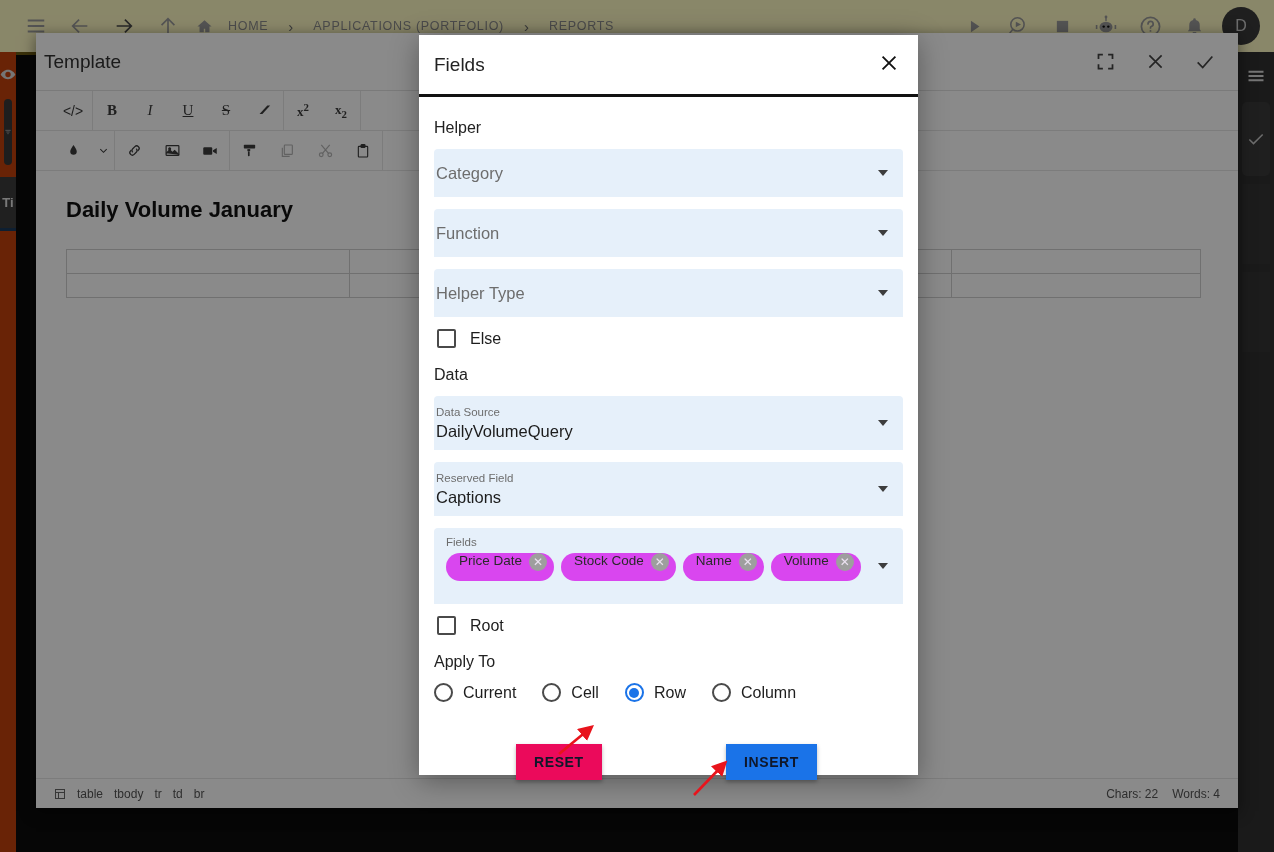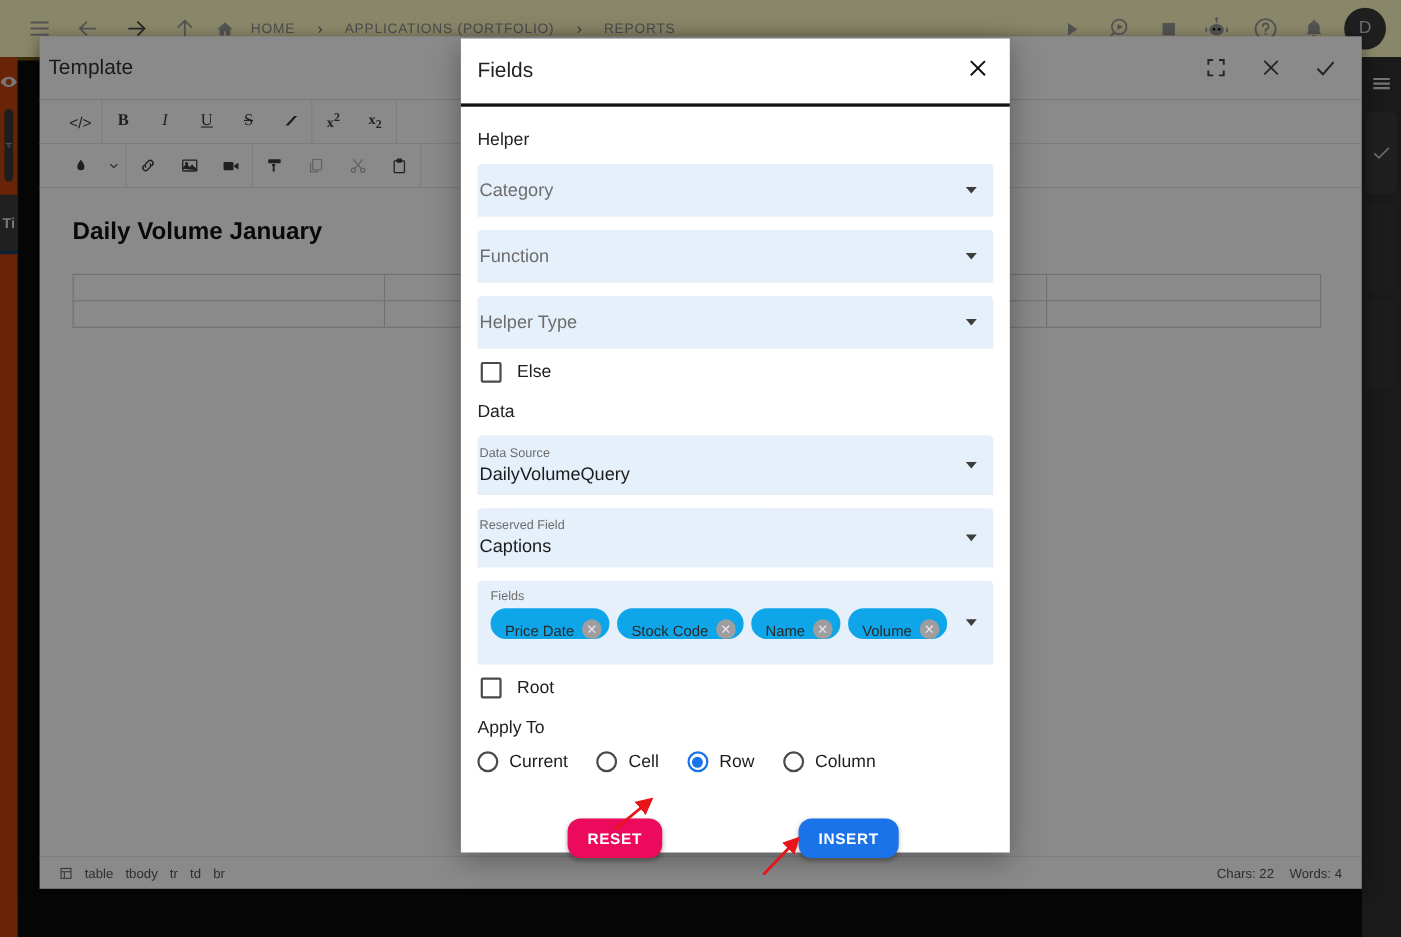--- a/index.html
+++ b/index.html
@@ -149,22 +149,22 @@
   }
   .chk-label { font-size: 16px; color: #1d1d1d; }
 
   #fields-box {
     background: #e6f0fa; border-radius: 4px 4px 0 0; position: relative;
     padding: 8px 40px 9px 12px; margin-bottom: 12px; min-height: 76px;
   }
   #fields-box .floatlbl { font-size: 11.5px; color: #6d6d6d; margin-bottom: 5px; }
   #chips { display: flex; flex-wrap: wrap; gap: 7px; }
   .chip {
-    background: #0ea5e9; border-radius: 14px; height: 28px;
-    display: flex; align-items: flex-end; gap: 7px; padding: 0 7px 0 13px;
+    background: #d946ef; border-radius: 14px; height: 28px;
+    display: flex; align-items: flex-start; gap: 7px; padding: 0 7px 0 13px;
     font-size: 13.5px; color: #2a2a2a;
   }
   .chip .x {
     width: 18px; height: 18px; border-radius: 50%; background: #9e9e9e;
     color: #ece2f2; font-size: 12px; display: flex; align-items: center;
     justify-content: center; line-height: 1;
   }
 
   #applyto-label { font-size: 16px; color: #222; margin: 10px 0 12px 0; }
   #radios { display: flex; align-items: center; gap: 0; }
@@ -176,21 +176,21 @@
   .radio.on { border-color: #1a73e8; }
   .radio.on::after {
     content: ""; position: absolute; left: 50%; top: 50%;
     width: 10px; height: 10px; border-radius: 50%;
     background: #1a73e8; transform: translate(-50%,-50%);
   }
   .radio-label { font-size: 16px; color: #1d1d1d; }
 
   #actions { display: flex; align-items: center; margin-top: 42px; padding: 0 4px; }
   .btn {
-    border: none; border-radius: 12px; color: #ffffff; font-size: 14px;
+    border: none; border-radius: 0; color: #0f172a; font-size: 14px;
     font-weight: bold; letter-spacing: .6px; height: 36px; padding: 0 18px;
     box-shadow: 0 2px 4px rgba(0,0,0,.28); cursor: pointer;
     font-family: "Liberation Sans", sans-serif;
   }
   #reset-btn { background: #eb0a5b; margin-left: 78px; }
   #insert-btn { background: #1a73e8; margin-left: auto; margin-right: 82px; }
 
   
   .arrow { position: absolute; pointer-events: none; }
 </style>

